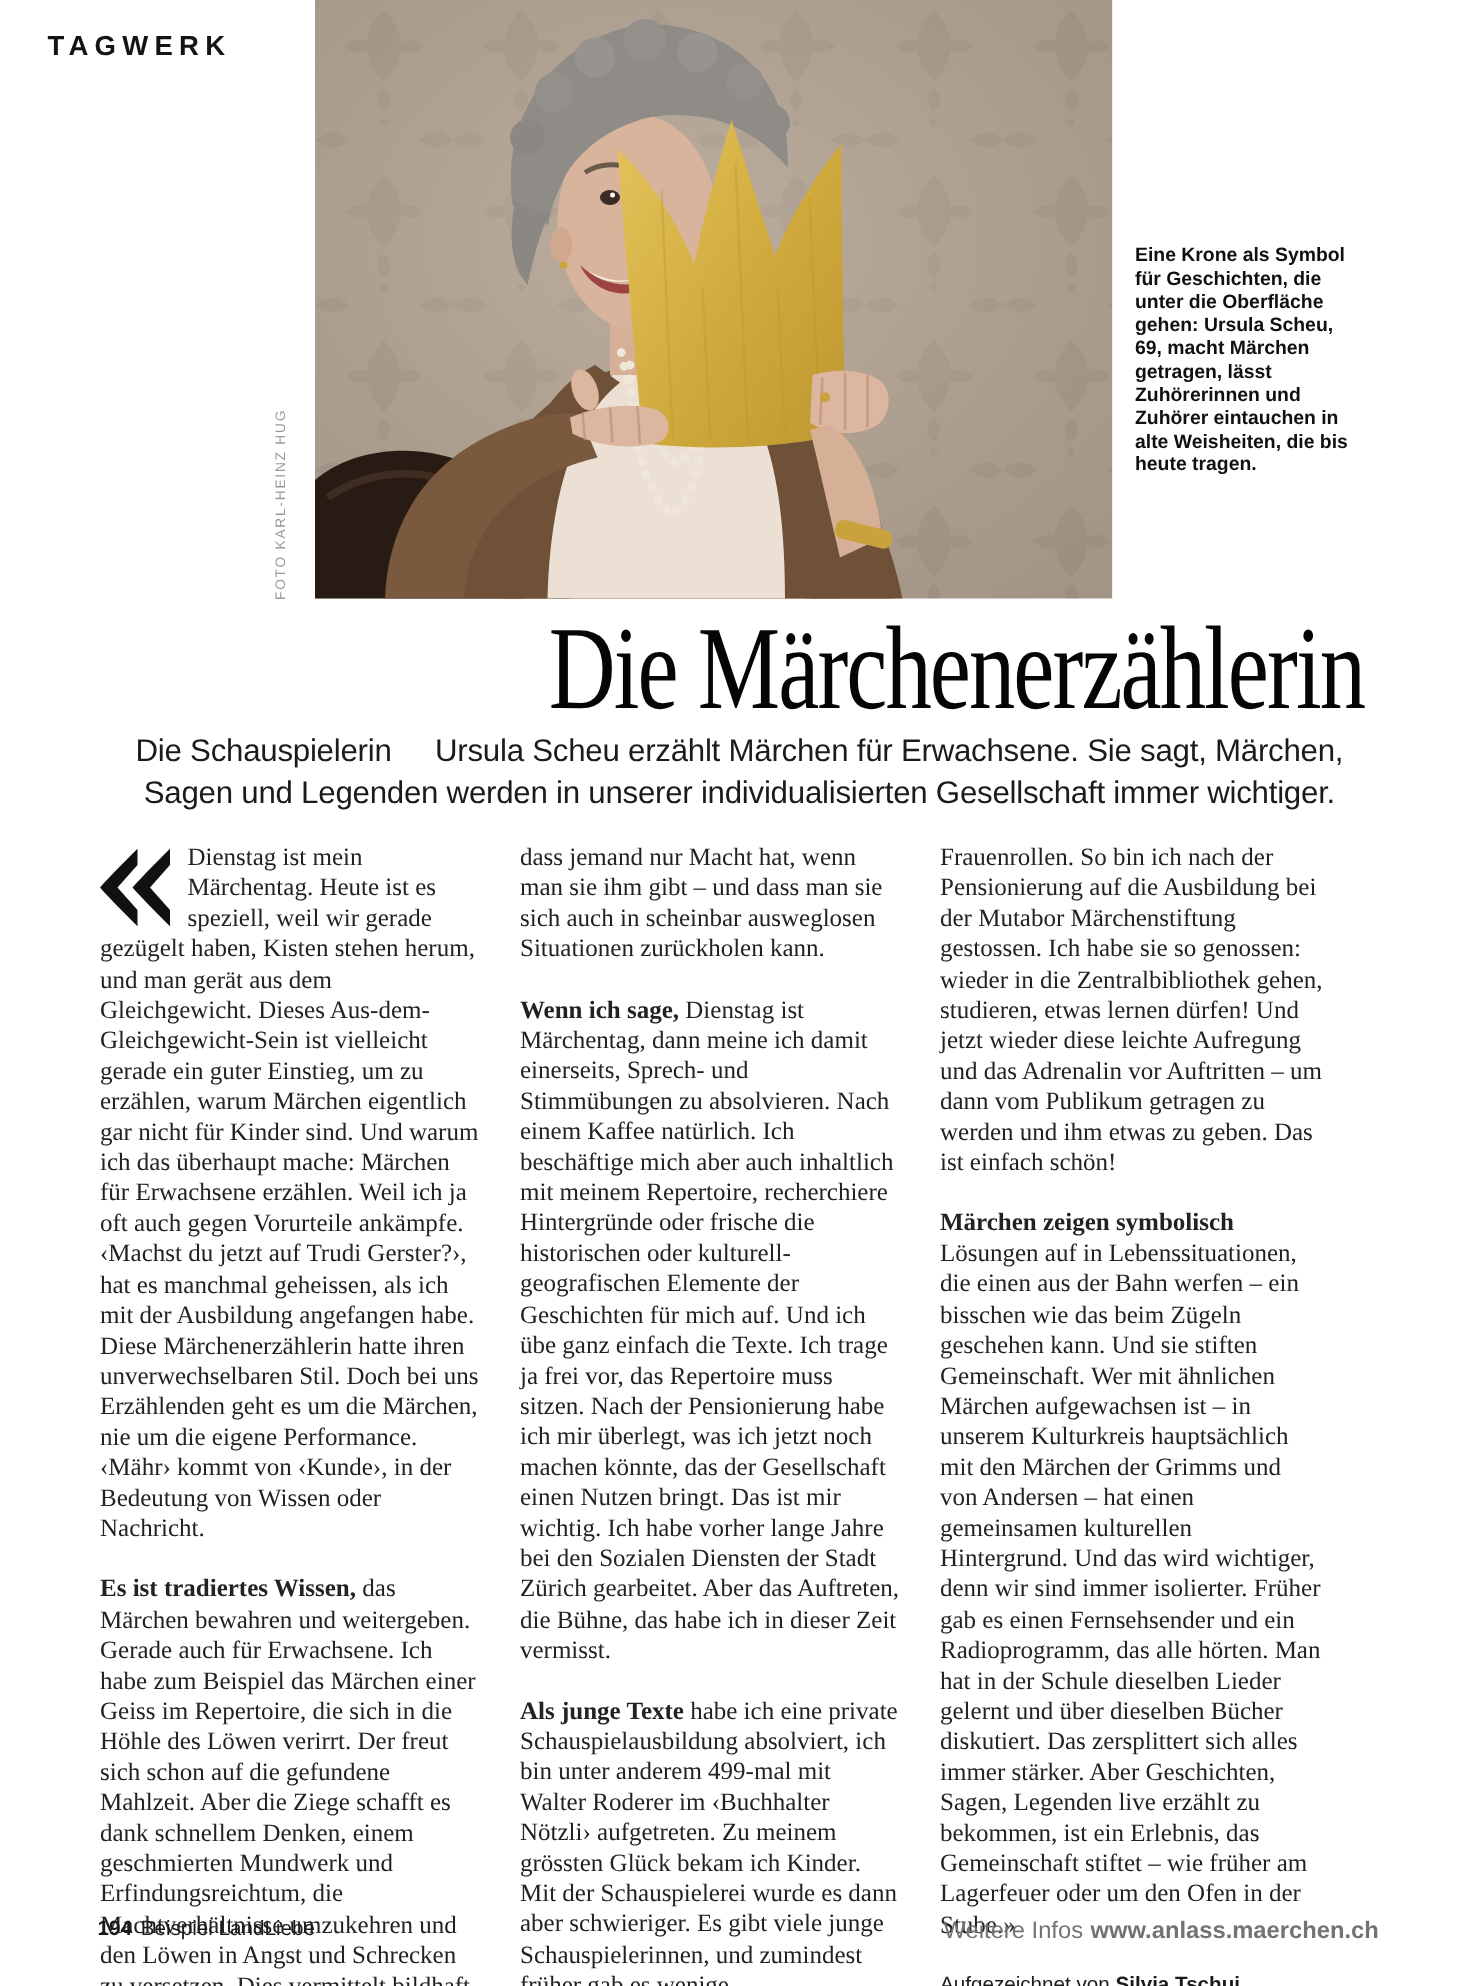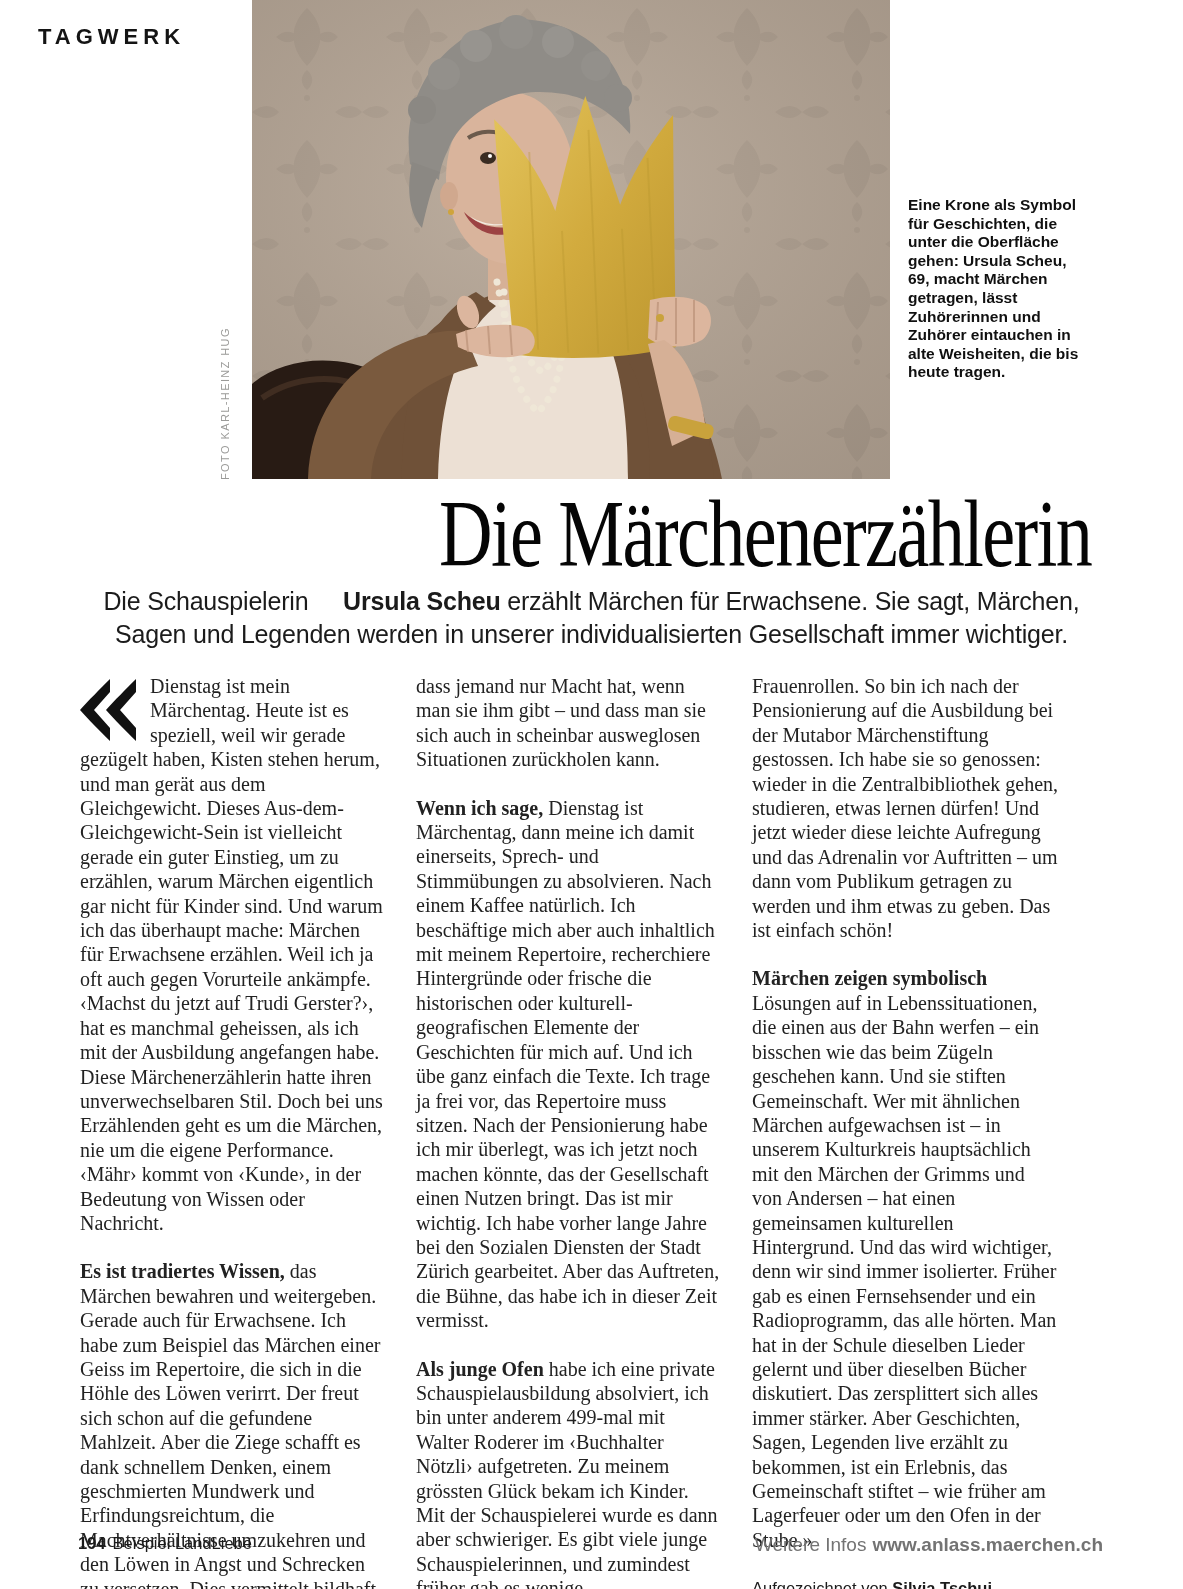--- a/index.html
+++ b/index.html
@@ -20,21 +20,21 @@
            font-weight:bold;font-size:15.5px;line-height:18.6px;color:#101010;}
 
   .title{position:absolute;left:0;right:0;top:487px;text-align:right;
          font-family:"Liberation Serif",serif;font-weight:normal;color:#050505;
          font-size:95px;line-height:95px;margin:0;}
   .title .squeeze{display:inline-block;transform:scaleX(0.78);transform-origin:center;
                   letter-spacing:-2px;white-space:nowrap;}
 
   .standfirst{position:absolute;left:85px;right:85px;top:585px;margin:0;text-align:center;
               font-size:25px;line-height:33px;color:#1b1b1b;letter-spacing:-0.2px;}
-  .standfirst b{font-weight:bold;margin-left:28px;}
+  .standfirst b{font-weight:normal;margin-left:28px;}
 
   .columns{position:absolute;left:80px;top:674px;width:978px;display:flex;gap:30px;
            font-family:"Liberation Serif",serif;font-size:20px;line-height:24.4px;color:#222222;}
   .col{width:306px;}
   .col p{margin:0 0 24px 0;}
   .col p.cont{margin-bottom:24px;}
   .lead{font-weight:bold;}
 
   .qmark{float:left;width:58px;height:62px;margin:5px 12px 2px 0;}
 
@@ -172,21 +172,21 @@
           <path d="M30,0 C20,10 8,22 0,31 C8,40 20,52 30,62 L30,49 L14,31 L30,13 Z" fill="#111111"></path>
           <path d="M56,0 C46,10 34,22 26,31 C34,40 46,52 56,62 L56,49 L40,31 L56,13 Z" fill="#111111"></path>
         </svg><span>Dienstag ist mein Märchentag. Heute ist es speziell, weil wir gerade gezügelt haben, Kisten stehen herum, und man gerät aus dem Gleichgewicht. Dieses Aus-dem-Gleichgewicht-Sein ist vielleicht gerade ein guter Einstieg, um zu erzählen, warum Märchen eigentlich gar nicht für Kinder sind. Und warum ich das überhaupt mache: Märchen für Erwachsene erzählen. Weil ich ja oft auch gegen Vorurteile ankämpfe. ‹Machst du jetzt auf Trudi Gerster?›, hat es manchmal geheissen, als ich mit der Ausbildung angefangen habe. Diese Märchenerzählerin hatte ihren unverwechselbaren Stil. Doch bei uns Erzählenden geht es um die Märchen, nie um die eigene Performance. ‹Mähr› kommt von ‹Kunde›, in der Bedeutung von Wissen oder Nachricht.</span>
       </p>
       <p><b class="lead">Es ist tradiertes Wissen,</b><span> das Märchen bewahren und weitergeben. Gerade auch für Erwachsene. Ich habe zum Beispiel das Märchen einer Geiss im Repertoire, die sich in die Höhle des Löwen verirrt. Der freut sich schon auf die gefundene Mahlzeit. Aber die Ziege schafft es dank schnellem Denken, einem geschmierten Mundwerk und Erfindungsreichtum, die Machtverhältnisse umzukehren und den Löwen in Angst und Schrecken zu versetzen. Dies vermittelt bildhaft das Wissen,</span></p>
     </div>
 
     <div class="col">
       <p class="cont"><span>dass jemand nur Macht hat, wenn man sie ihm gibt – und dass man sie sich auch in scheinbar ausweglosen Situationen zurückholen kann.</span></p>
       <p><b class="lead">Wenn ich sage,</b><span> Dienstag ist Märchentag, dann meine ich damit einerseits, Sprech- und Stimmübungen zu absolvieren. Nach einem Kaffee natürlich. Ich beschäftige mich aber auch inhaltlich mit meinem Repertoire, recherchiere Hintergründe oder frische die historischen oder kulturell-geografischen Elemente der Geschichten für mich auf. Und ich übe ganz einfach die Texte. Ich trage ja frei vor, das Repertoire muss sitzen. Nach der Pensionierung habe ich mir überlegt, was ich jetzt noch machen könnte, das der Gesellschaft einen Nutzen bringt. Das ist mir wichtig. Ich habe vorher lange Jahre bei den Sozialen Diensten der Stadt Zürich gearbeitet. Aber das Auftreten, die Bühne, das habe ich in dieser Zeit vermisst.</span></p>
-      <p><b class="lead">Als junge Ofen</b><span> habe ich eine private Schauspielausbildung absolviert, ich bin unter anderem 499-mal mit Walter Roderer im ‹Buchhalter Nötzli› aufgetreten. Zu meinem grössten Glück bekam ich Kinder. Mit der Schauspielerei wurde es dann aber schwieriger. Es gibt viele junge Schauspielerinnen, und zumindest früher gab es wenige</span></p>
+      <p><b class="lead">Als junge Texte</b><span> habe ich eine private Schauspielausbildung absolviert, ich bin unter anderem 499-mal mit Walter Roderer im ‹Buchhalter Nötzli› aufgetreten. Zu meinem grössten Glück bekam ich Kinder. Mit der Schauspielerei wurde es dann aber schwieriger. Es gibt viele junge Schauspielerinnen, und zumindest früher gab es wenige</span></p>
     </div>
 
     <div class="col">
       <p class="cont"><span>Frauenrollen. So bin ich nach der Pensionierung auf die Ausbildung bei der Mutabor Märchenstiftung gestossen. Ich habe sie so genossen: wieder in die Zentralbibliothek gehen, studieren, etwas lernen dürfen! Und jetzt wieder diese leichte Aufregung und das Adrenalin vor Auftritten – um dann vom Publikum getragen zu werden und ihm etwas zu geben. Das ist einfach schön!</span></p>
       <p><b class="lead">Märchen zeigen symbolisch</b><span> Lösungen auf in Lebenssituationen, die einen aus der Bahn werfen – ein bisschen wie das beim Zügeln geschehen kann. Und sie stiften Gemeinschaft. Wer mit ähnlichen Märchen aufgewachsen ist – in unserem Kulturkreis hauptsächlich mit den Märchen der Grimms und von Andersen – hat einen gemeinsamen kulturellen Hintergrund. Und das wird wichtiger, denn wir sind immer isolierter. Früher gab es einen Fernsehsender und ein Radioprogramm, das alle hörten. Man hat in der Schule dieselben Lieder gelernt und über dieselben Bücher diskutiert. Das zersplittert sich alles immer stärker. Aber Geschichten, Sagen, Legenden live erzählt zu bekommen, ist ein Erlebnis, das Gemeinschaft stiftet – wie früher am Lagerfeuer oder um den Ofen in der Stube.»</span></p>
       <div class="byline"><span>Aufgezeichnet von </span><b>Silvia Tschui</b></div>
     </div>
 
   </div>
 

